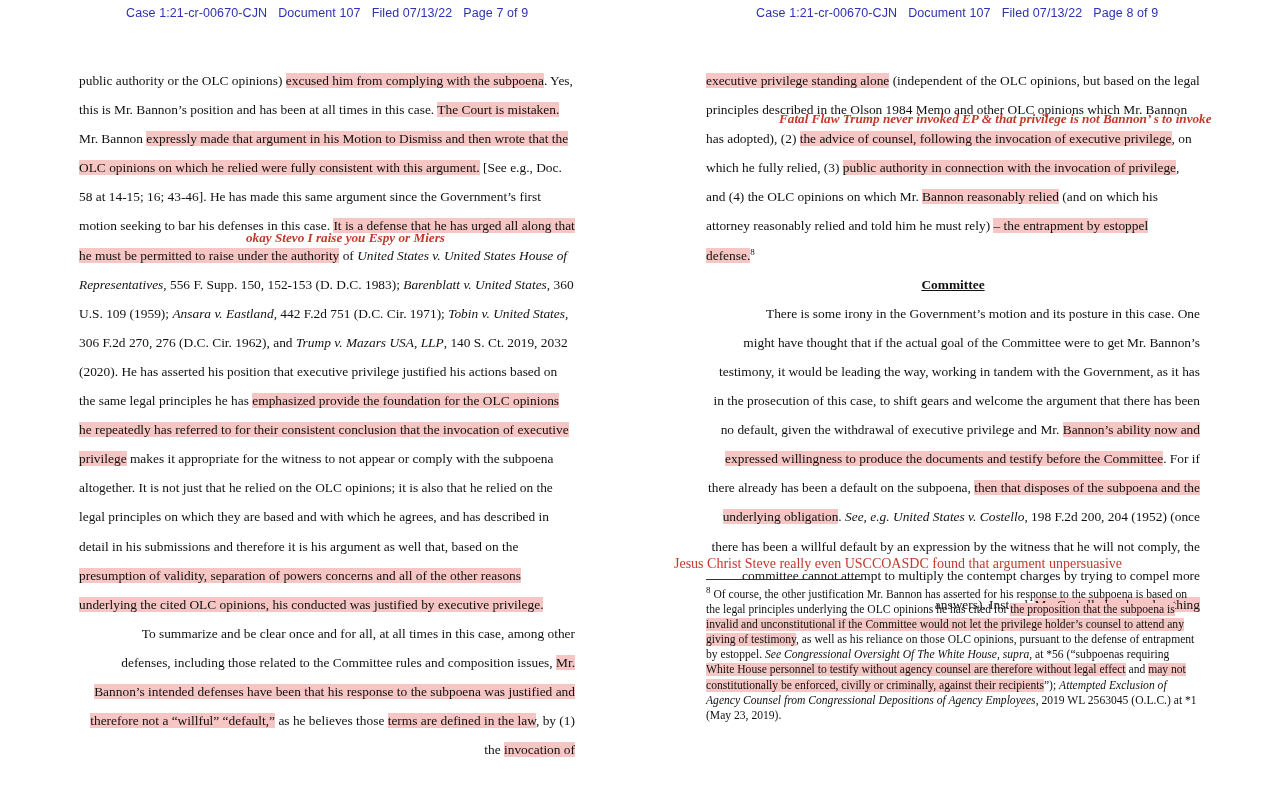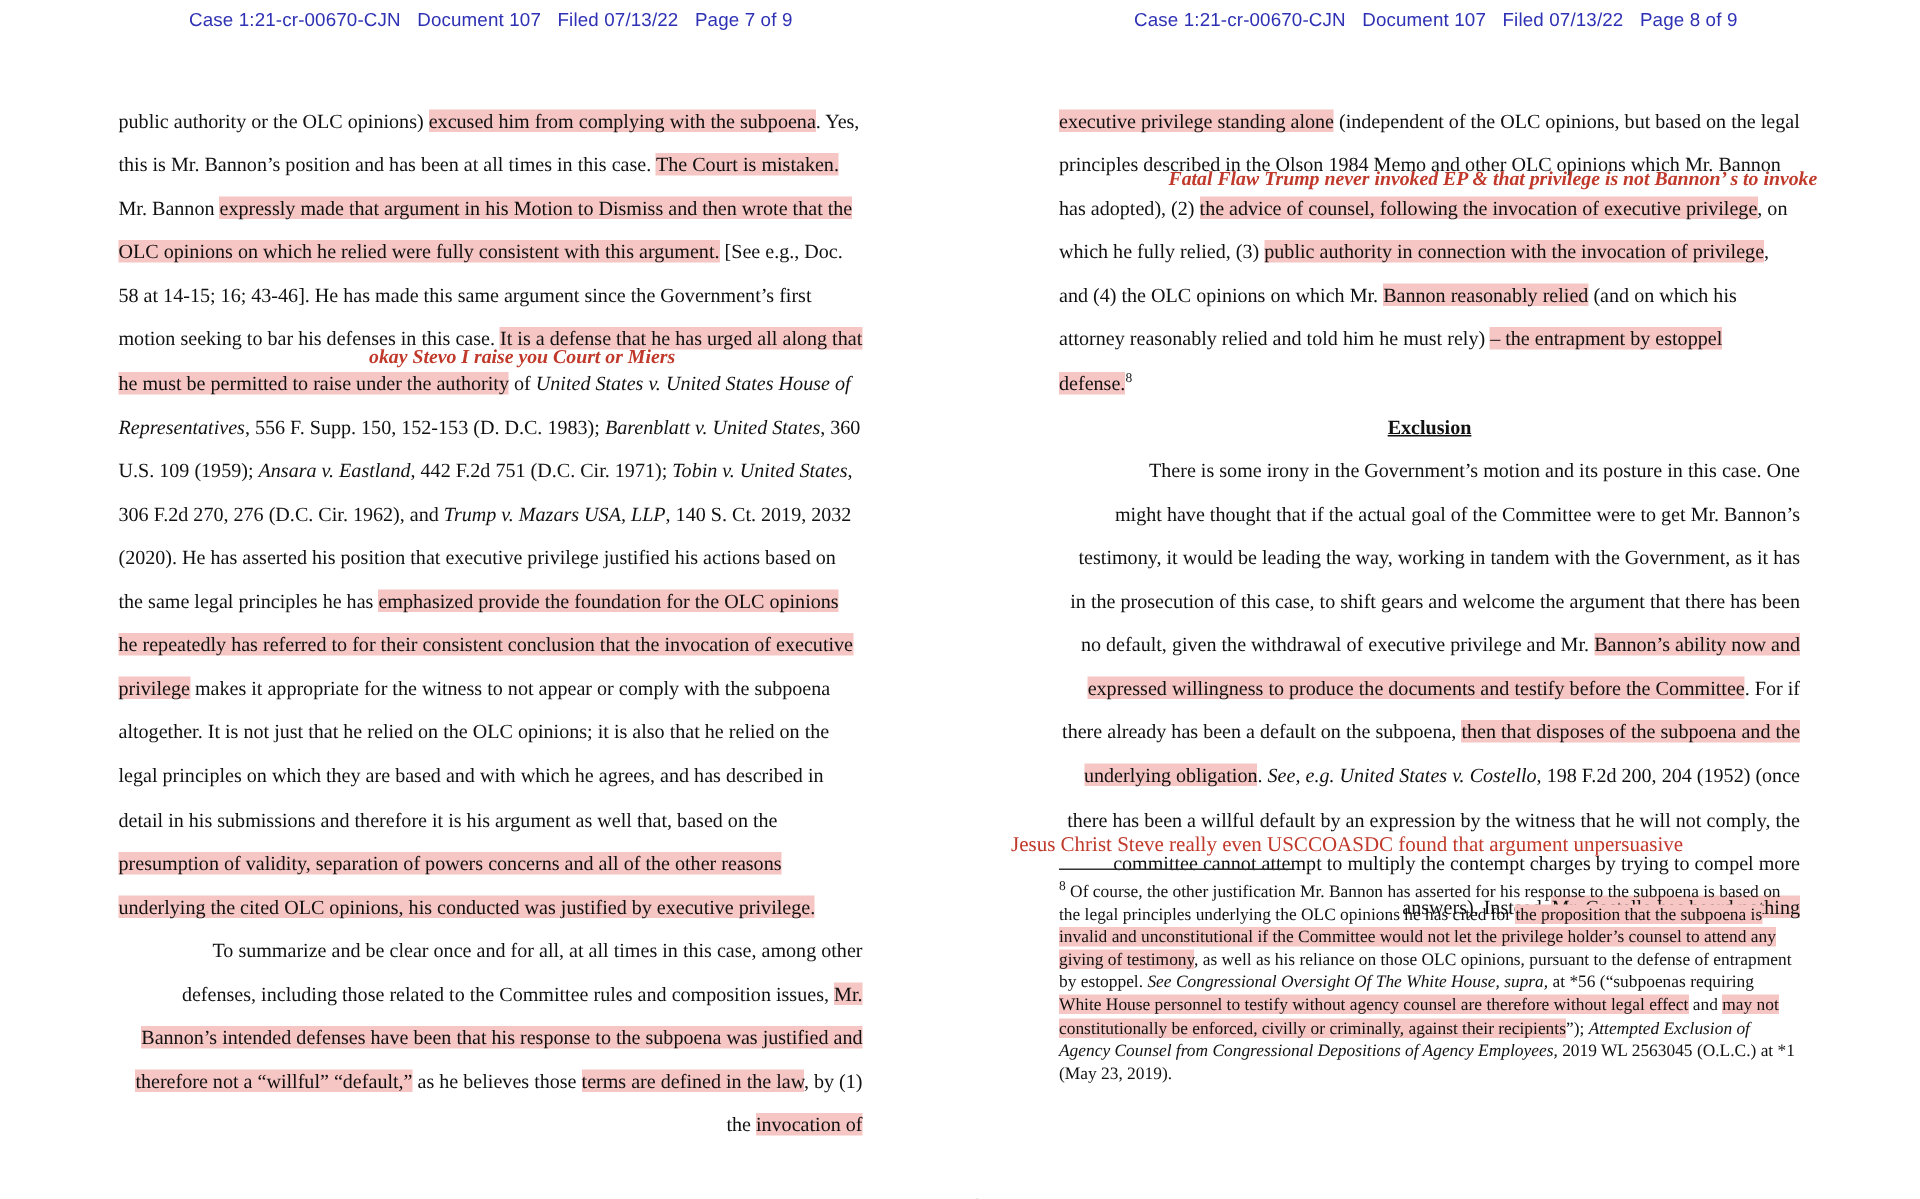--- a/index.html
+++ b/index.html
@@ -124,35 +124,35 @@
   <div class="doc-header header-left">
     <span>Case 1:21-cr-00670-CJN</span><span>Document 107</span><span>Filed 07/13/22</span><span>Page 7 of 9</span>
   </div>
 
   <div class="body-col col-left">
     <p><span>public authority or the OLC opinions) </span><span class="hl">excused him from complying with the subpoena</span><span>.  Yes, this is Mr. Bannon’s position and has been at all times in this case.  </span><span class="hl">The Court is mistaken.</span><span>  Mr. Bannon </span><span class="hl">expressly made that argument in his Motion to Dismiss and then wrote that the OLC opinions on which he relied were fully consistent with this argument.</span><span>  [See e.g., Doc. 58 at 14-15; 16; 43-46].  He has made this same argument since the Government’s first motion seeking to bar his defenses in this case.  </span><span class="hl">It is a defense that he has urged all along that he must be permitted to raise under the authority</span><span> of </span><span class="it">United States v. United States House of Representatives</span><span>, 556 F. Supp. 150, 152-153 (D. D.C. 1983); </span><span class="it">Barenblatt v. United States</span><span>, 360 U.S. 109 (1959); </span><span class="it">Ansara v. Eastland</span><span>, 442 F.2d 751 (D.C. Cir. 1971); </span><span class="it">Tobin v. United States</span><span>, 306 F.2d 270, 276 (D.C. Cir. 1962), and </span><span class="it">Trump v. Mazars USA, LLP</span><span>, 140 S. Ct. 2019, 2032 (2020).  He has asserted his position that executive privilege justified his actions based on the same legal principles he has </span><span class="hl">emphasized provide the foundation for the OLC opinions he repeatedly has referred to for their consistent conclusion that the invocation of executive privilege</span><span> makes it appropriate for the witness to not appear or comply with the subpoena altogether.  It is not just that he relied on the OLC opinions; it is also that he relied on the legal principles on which they are based and with which he agrees, and has described in detail in his submissions and therefore it is his argument as well that, based on the </span><span class="hl">presumption of validity, separation of powers concerns and all of the other reasons underlying the cited OLC opinions, his conducted was justified by executive privilege.</span></p>
 
     <p class="indent"><span>To summarize and be clear once and for all, at all times in this case, among other defenses, including those related to the Committee rules and composition issues, </span><span class="hl">Mr. Bannon’s intended defenses have been that his response to the subpoena was justified and therefore not a “willful” “default,”</span><span> as he believes those </span><span class="hl">terms are defined in the law</span><span>, by (1) the </span><span class="hl">invocation of</span></p>
   </div>
 
-  <div class="annot annot-bi annot-espy">okay Stevo I raise you Court or Miers</div>
+  <div class="annot annot-bi annot-espy">okay Stevo I raise you Espy or Miers</div>
 </div>
 
 <div class="divider"></div>
 
 <div class="page page-right">
 
   <div class="doc-header" style="left:124px;">
     <span>Case 1:21-cr-00670-CJN</span><span>Document 107</span><span>Filed 07/13/22</span><span>Page 8 of 9</span>
   </div>
 
   <div class="body-col" style="left:74px; top:66px; width:494px;">
     <p><span class="hl">executive privilege standing alone</span><span> (independent of the OLC opinions, but based on the legal principles described in the Olson 1984 Memo and other OLC opinions which Mr. Bannon has adopted), (2) </span><span class="hl">the advice of counsel, following the invocation of executive privilege</span><span>, on which he fully relied, (3) </span><span class="hl">public authority in connection with the invocation of privilege</span><span>, and (4) the OLC opinions on which Mr. </span><span class="hl">Bannon reasonably relied</span><span> (and on which his attorney reasonably relied and told him he must rely) </span><span class="hl">– the entrapment by estoppel defense.</span><sup>8</sup></p>
 
-    <p class="heading-conclusion">Exclusion</p>
+    <p class="heading-conclusion">Committee</p>
 
     <p class="indent"><span>There is some irony in the Government’s motion and its posture in this case.  One might have thought that if the actual goal of the Committee were to get Mr. Bannon’s testimony, it would be leading the way, working in tandem with the Government, as it has in the prosecution of this case, to shift gears and welcome the argument that there has been no default, given the withdrawal of executive privilege and Mr. </span><span class="hl">Bannon’s ability now and expressed willingness to produce the documents and testify before the Committee</span><span>.  For if there already has been a default on the subpoena, </span><span class="hl">then that disposes of the subpoena and the underlying obligation</span><span>.  </span><span class="it">See, e.g. United States v. Costello</span><span>, 198 F.2d 200, 204 (1952) (once there has been a willful default by an expression by the witness that he will not comply, the committee cannot attempt to multiply the contempt charges by trying to compel more answers).  Instead, </span><span class="hl">Mr. Costello has heard nothing</span></p>
   </div>
 
   <div class="footnote-block" style="left:74px;">
     <div class="footnote-rule"></div>
     <div class="footnote-text"><sup>8</sup><span> Of course, the other justification Mr. Bannon has asserted for his response to the subpoena is based on the legal principles underlying the OLC opinions he has cited for </span><span class="hl">the proposition that the subpoena is invalid and unconstitutional if the Committee would not let the privilege holder’s counsel to attend any giving of testimony</span><span>, as well as his reliance on those OLC opinions, pursuant to the defense of entrapment by estoppel.  </span><span class="it">See Congressional Oversight Of The White House, supra,</span><span> at *56 (“subpoenas requiring </span><span class="hl">White House personnel to testify without agency counsel are therefore without legal effect</span><span> and </span><span class="hl">may not constitutionally be enforced, civilly or criminally, against their recipients</span><span>”); </span><span class="it">Attempted Exclusion of Agency Counsel from Congressional Depositions of Agency Employees</span><span>, 2019 WL 2563045 (O.L.C.) at *1 (May 23, 2019).</span></div>
   </div>
 </div>
 

